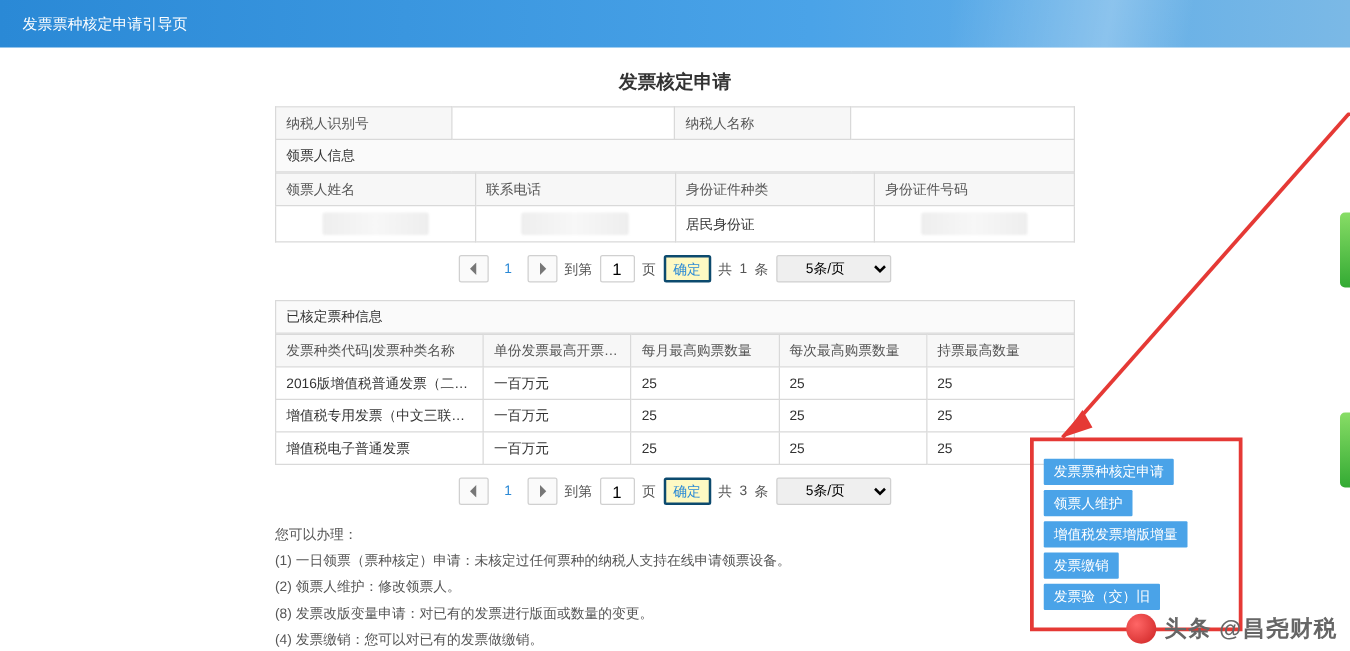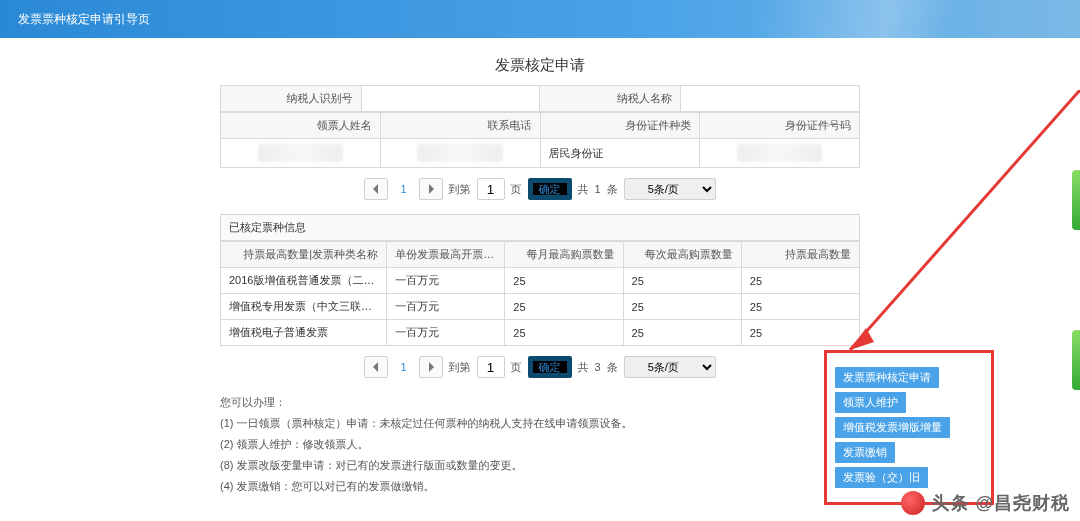--- a/index.html
+++ b/index.html
@@ -29,21 +29,21 @@
     background: linear-gradient(100deg, transparent 0%, rgba(255,255,255,0.25) 40%, transparent 60%);
     pointer-events:none;
   }
   .content {
     width: 640px;
     margin: 18px auto 0;
   }
   .page-title {
     text-align: center;
     font-size: 15px;
-    font-weight: normal;
+    font-weight: bold;
     margin-bottom: 10px;
   }
   table.grid {
     width: 100%;
     border-collapse: collapse;
     table-layout: fixed;
   }
   table.grid th, table.grid td {
     border: 1px solid #d9d9d9;
     padding: 5px 8px;
@@ -51,21 +51,20 @@
     text-align: left;
     height: 24px;
     overflow: hidden;
     white-space: nowrap;
     text-overflow: ellipsis;
   }
   table.grid th {
     background: #f7f7f7;
     font-weight: normal;
     color: #555;
-    text-align: right;
   }
   .section-head td {
     background: #fafafa;
     font-weight: normal;
     color: #333;
   }
   .centered th, .centered td { text-align: center; }
   .blurred {
     height: 18px;
     background: linear-gradient(90deg,#eee,#f7f7f7,#eee);
@@ -92,21 +91,21 @@
     cursor: pointer;
     padding: 0 6px;
   }
   .pager .btn svg { width:10px; height:10px; fill:#777; }
   .pager .page-num { color: #2a89d6; padding: 0 6px; }
   .pager input.jump {
     width: 28px; height: 22px; text-align: center;
     border:1px solid #d0d0d0; border-radius:2px;
   }
   .pager .confirm {
-    border:5px solid #0c4a6e; color:#2a89d6; background:#000000;
+    border:2px solid #0c4a6e; color:#2a89d6; background:#fef9c3;
   }
   .pager select {
     height: 22px; border:1px solid #d0d0d0; border-radius:2px;
     font-size:11px; padding: 0 19px;
   }
 
   .help-block {
     margin: 14px 0 0 0;
     font-size: 11px;
     color: #555;
@@ -178,20 +177,23 @@
   <div class="page-title">发票核定申请</div>
 
   <table class="grid">
     <tbody>
         <tr>
       <th style="width:22%">纳税人识别号</th>
       <td style="width:28%"></td>
       <th style="width:22%">纳税人名称</th>
       <td style="width:28%"></td>
     </tr>
+    <tr class="section-head">
+          <td colspan="4">领票人信息</td>
+        </tr>
   </tbody>
     </table>
 
   <table class="grid centered">
     <tbody>
         <tr>
       <th>领票人姓名</th>
       <th>联系电话</th>
       <th>身份证件种类</th>
       <th>身份证件号码</th>
@@ -236,21 +238,21 @@
   <table class="grid">
     <tbody>
         <tr class="section-head">
           <td>已核定票种信息</td>
         </tr>
   </tbody>
     </table>
   <table class="grid centered">
     <tbody>
         <tr>
-      <th style="width:26%">持票最高数量|发票种类名称</th>
+      <th style="width:26%">发票种类代码|发票种类名称</th>
       <th>单份发票最高开票金额</th>
       <th>每月最高购票数量</th>
       <th>每次最高购票数量</th>
       <th>持票最高数量</th>
     </tr>
     <tr>
       <td style="text-align:left">2016版增值税普通发票（二联…</td>
       <td>一百万元</td>
       <td>25</td>
       <td>25</td>

